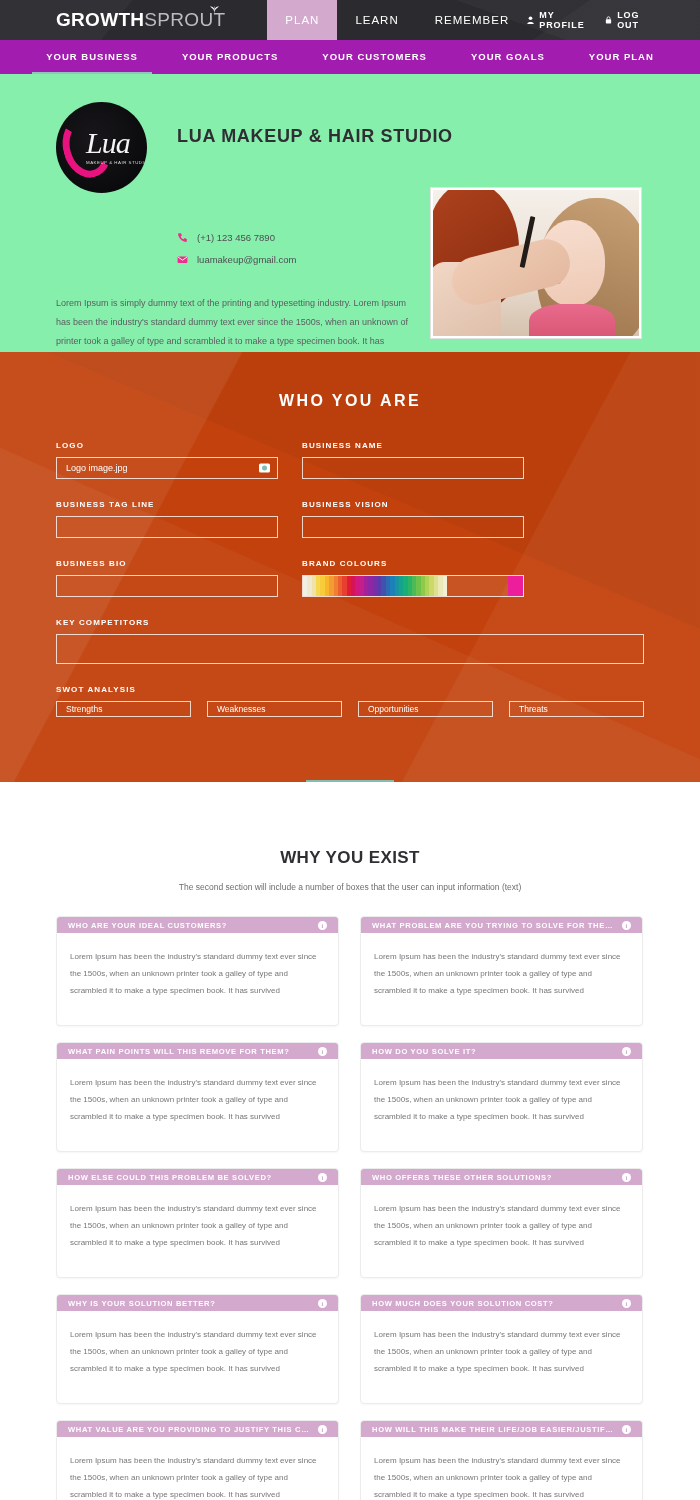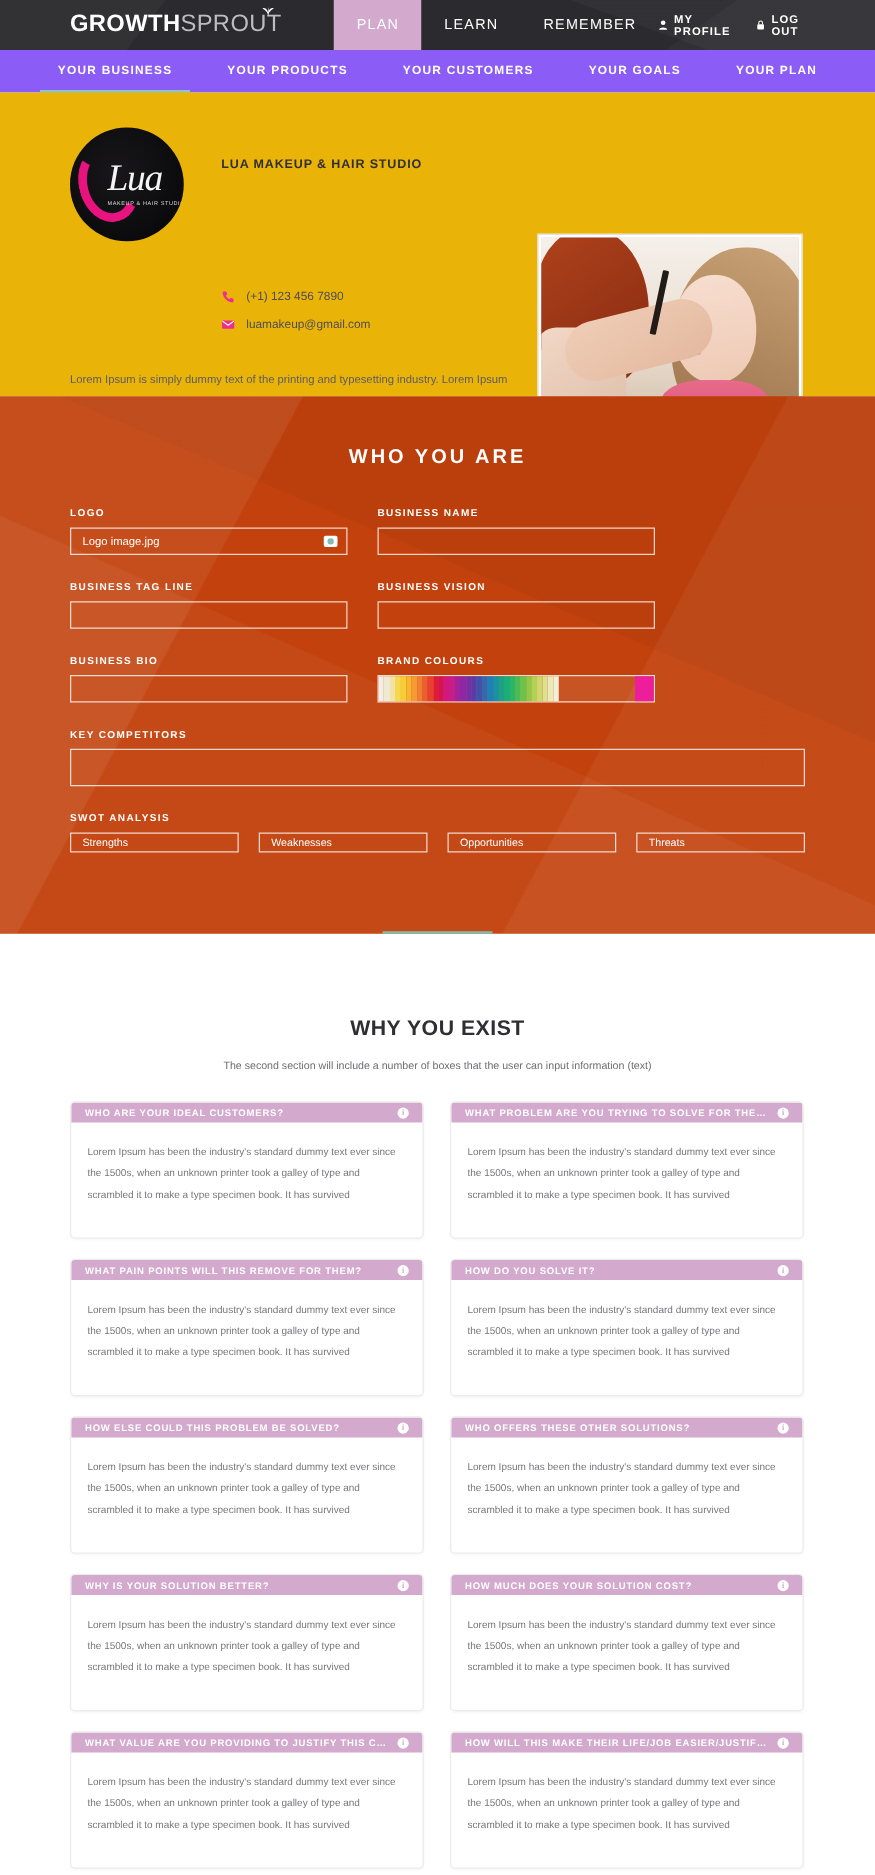--- a/index.html
+++ b/index.html
@@ -56,36 +56,36 @@
   .usernav a {
     display: flex; align-items: center; gap: 5px;
     color: #ffffff; font-size: 9px; letter-spacing: .9px; text-decoration: none; font-weight: bold;
   }
   .userglyph { display: inline-block; width: 9px; height: 10px; }
 
   
   .subnav {
     position: relative;
     height: 34px;
-    background: #8b5cf6;
+    background: #a21caf;
     display: flex; align-items: flex-end; justify-content: center;
     gap: 0px;
   }
   .subnav a {
     color: #ffffff; font-size: 9.5px; letter-spacing: 1px; font-weight: bold;
     text-decoration: none; padding: 0 22px; line-height: 34px; position: relative;
   }
   .subnav a.active::after {
     content: ""; position: absolute; left: 8px; right: 8px; bottom: -1px;
     height: 3px; background: #8fc6bb;
   }
 
   
   .profile {
-    position: relative; background: #eab308; height: 243px; padding: 32px 56px 0 56px;
+    position: relative; background: #86efac; height: 278px; padding: 32px 56px 0 56px;
   }
   .logo-circle {
     position: absolute; left: 56px; top: 28px;
     width: 91px; height: 91px; border-radius: 50%;
     background: radial-gradient(circle at 42% 40%, #18161a 0%, #0a0a0c 75%);
     overflow: hidden;
   }
   .logo-circle .swoosh {
     position: absolute; left: 7px; top: 14px; width: 48px; height: 62px;
     border: 7px solid #e8137f; border-radius: 50%;
@@ -96,21 +96,21 @@
     position: absolute; left: 30px; top: 24px;
     color: #f4f4f4; font-family: "Liberation Serif", serif; font-style: italic;
     font-size: 30px; letter-spacing: -1px;
   }
   .logo-circle .sub {
     position: absolute; left: 30px; top: 58px;
     color: #dcdcdc; font-size: 4.4px; letter-spacing: .5px; white-space: nowrap;
   }
   .biz-name {
     position: absolute; left: 177px; top: 52px;
-    font-size: 10px; letter-spacing: .7px; color: #2f2f33; font-weight: bold;
+    font-size: 18px; letter-spacing: .7px; color: #2f2f33; font-weight: bold;
   }
   .contact-row {
     position: absolute; left: 177px;
     display: flex; align-items: center; gap: 9px;
     font-size: 9.5px; color: #4e4e52;
   }
   .contact-row.phone { top: 158px; }
   .contact-row.email { top: 180px; }
   .ci { width: 11px; height: 11px; flex: 0 0 11px; }
   .bio {

